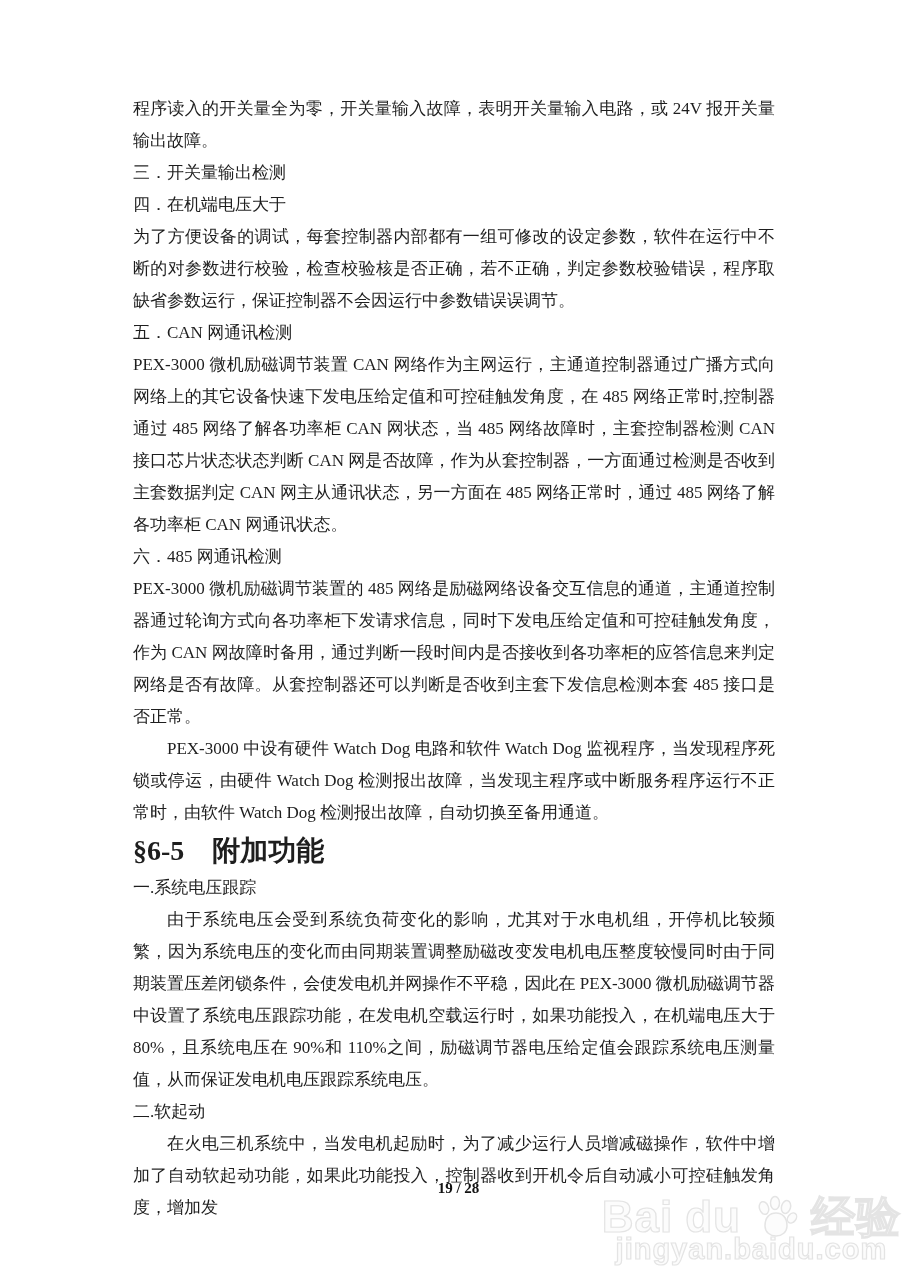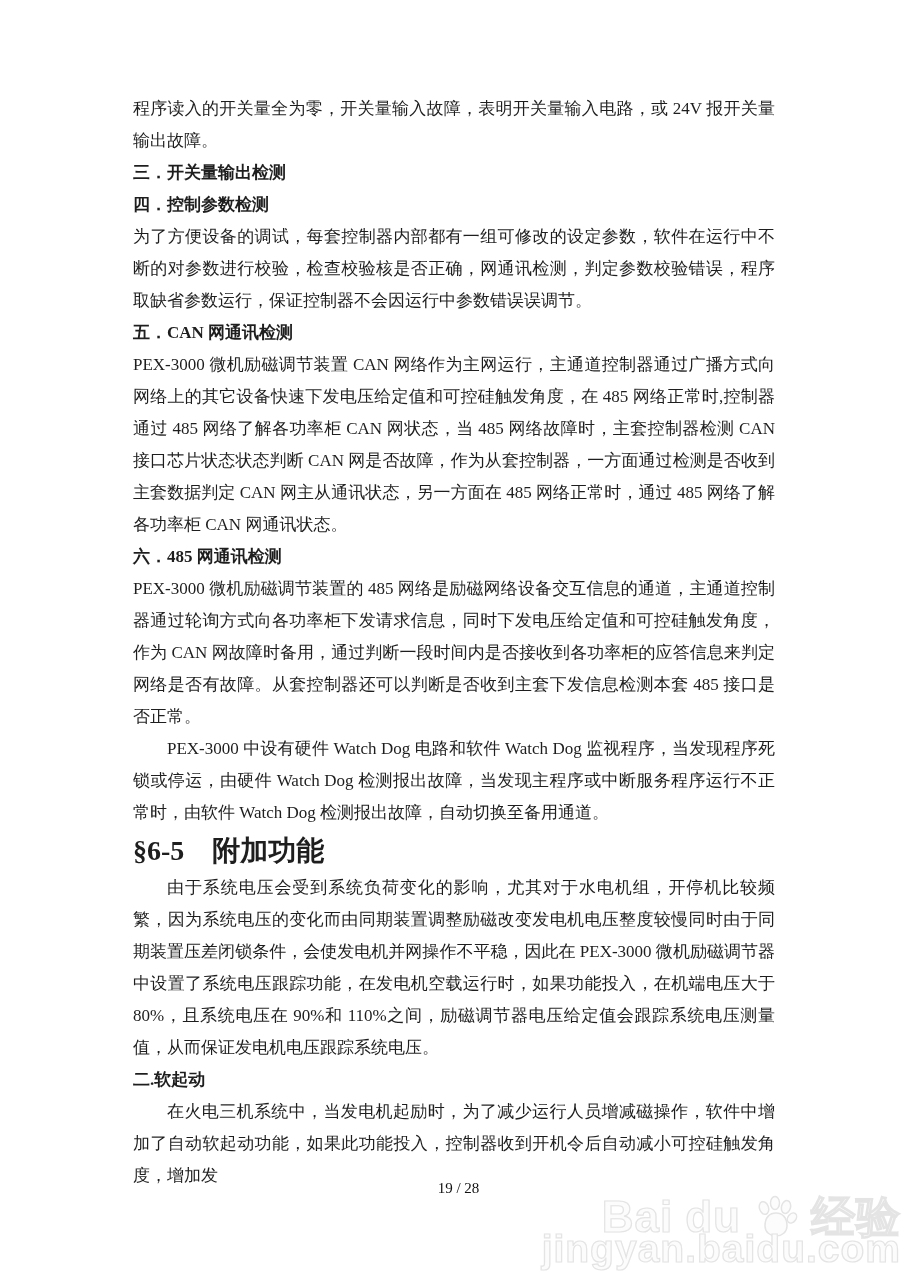--- a/index.html
+++ b/index.html
@@ -17,38 +17,38 @@
     width: 642px;
   }
   .para, .heading {
     margin: 0;
     font-size: 17px;
     line-height: 32px;
     text-align: justify;
     font-weight: normal;
   }
   .heading {
-    font-weight: bold;
+    font-weight: normal;
     text-align: left;
   }
   .para.indent { text-indent: 2em; }
   .chapter-title {
     margin: 3px 0 2px 0;
     font-size: 28px;
     line-height: 38px;
     font-weight: bold;
     text-align: left;
   }
   .page-footer {
     position: absolute;
     left: 12px; right: 0;
     top: 1180px;
     text-align: center;
     font-size: 15px;
-    font-weight: normal;
+    font-weight: bold;
     color: #111;
   }
   .watermark {
     position: absolute;
     right: 4px;
     bottom: 16px;
     text-align: center;
     font-family: "Liberation Sans", sans-serif;
     font-weight: bold;
     color: #fcfcfc;
@@ -59,42 +59,43 @@
   .wm-row1 {
     font-size: 44px;
     line-height: 44px;
     letter-spacing: 1px;
     display: flex;
     align-items: center;
     justify-content: flex-end;
     gap: 12px;
   }
   .wm-row2 {
-    font-size: 39px;
+    font-size: 29px;
     line-height: 30px;
     margin-top: -6px;
     letter-spacing: 1px;
     text-align: center;
   }
   .paw { display: inline-block; vertical-align: middle; }
 </style>
 </head>
 <body>
 
 <div class="page-content">
   <p class="para">程序读入的开关量全为零，开关量输入故障，表明开关量输入电路，或 24V 报开关量输出故障。</p>
   <h3 class="heading">三．开关量输出检测</h3>
-  <h3 class="heading">四．控制参数检测</h3>
-  <p class="para">为了方便设备的调试，每套控制器内部都有一组可修改的设定参数，软件在运行中不断的对参数进行校验，检查校验核是否正确，网通讯检测，判定参数校验错误，程序取缺省参数运行，保证控制器不会因运行中参数错误误调节。</p>
+  <h3 class="heading">四．在机端电压大于</h3>
+  <p class="para">为了方便设备的调试，每套控制器内部都有一组可修改的设定参数，软件在运行中不断的对参数进行校验，检查校验核是否正确，若不正确，判定参数校验错误，程序取缺省参数运行，保证控制器不会因运行中参数错误误调节。</p>
   <h3 class="heading">五．CAN 网通讯检测</h3>
   <p class="para">PEX-3000 微机励磁调节装置 CAN 网络作为主网运行，主通道控制器通过广播方式向网络上的其它设备快速下发电压给定值和可控硅触发角度，在 485 网络正常时,控制器通过 485 网络了解各功率柜 CAN 网状态，当 485 网络故障时，主套控制器检测 CAN 接口芯片状态状态判断 CAN 网是否故障，作为从套控制器，一方面通过检测是否收到主套数据判定 CAN 网主从通讯状态，另一方面在 485 网络正常时，通过 485 网络了解各功率柜 CAN 网通讯状态。</p>
   <h3 class="heading">六．485 网通讯检测</h3>
   <p class="para">PEX-3000 微机励磁调节装置的 485 网络是励磁网络设备交互信息的通道，主通道控制器通过轮询方式向各功率柜下发请求信息，同时下发电压给定值和可控硅触发角度，作为 CAN 网故障时备用，通过判断一段时间内是否接收到各功率柜的应答信息来判定网络是否有故障。从套控制器还可以判断是否收到主套下发信息检测本套 485 接口是否正常。</p>
   <p class="para indent">PEX-3000 中设有硬件 Watch Dog 电路和软件 Watch Dog 监视程序，当发现程序死锁或停运，由硬件 Watch Dog 检测报出故障，当发现主程序或中断服务程序运行不正常时，由软件 Watch Dog 检测报出故障，自动切换至备用通道。</p>
   <h2 class="chapter-title">§6-5　附加功能</h2>
+  <h3 class="heading">一.系统电压跟踪</h3>
   <p class="para indent">由于系统电压会受到系统负荷变化的影响，尤其对于水电机组，开停机比较频繁，因为系统电压的变化而由同期装置调整励磁改变发电机电压整度较慢同时由于同期装置压差闭锁条件，会使发电机并网操作不平稳，因此在 PEX-3000 微机励磁调节器中设置了系统电压跟踪功能，在发电机空载运行时，如果功能投入，在机端电压大于 80%，且系统电压在 90%和 110%之间，励磁调节器电压给定值会跟踪系统电压测量值，从而保证发电机电压跟踪系统电压。</p>
   <h3 class="heading">二.软起动</h3>
   <p class="para indent">在火电三机系统中，当发电机起励时，为了减少运行人员增减磁操作，软件中增加了自动软起动功能，如果此功能投入，控制器收到开机令后自动减小可控硅触发角度，增加发</p>
 </div>
 
 <div class="page-footer">19 / 28</div>
 
 <div class="watermark">
   <div class="wm-row1">
     <span>Bai</span>

